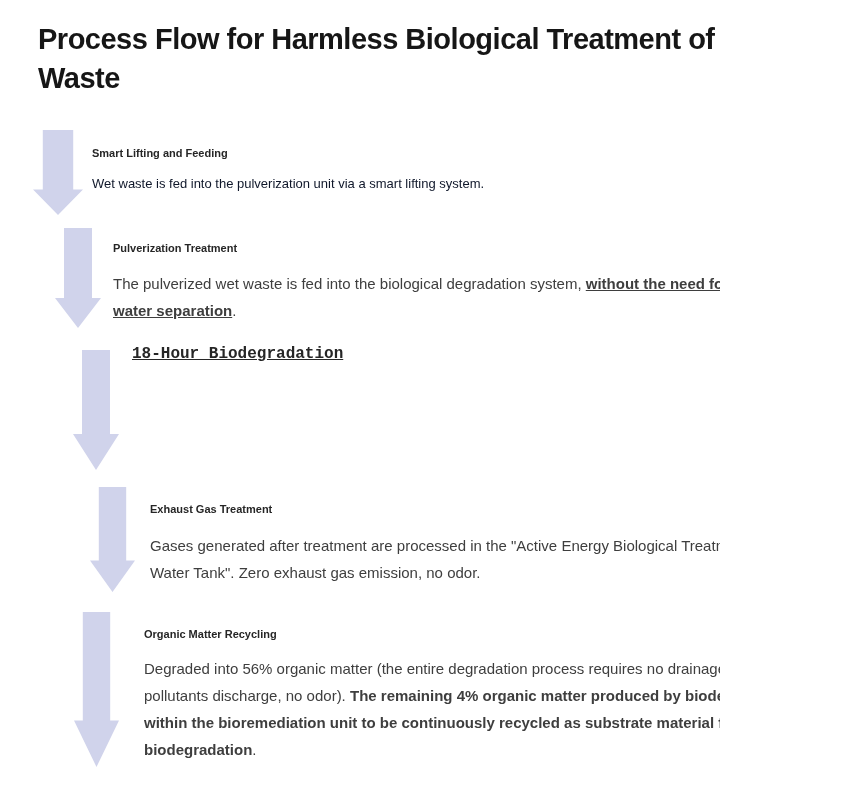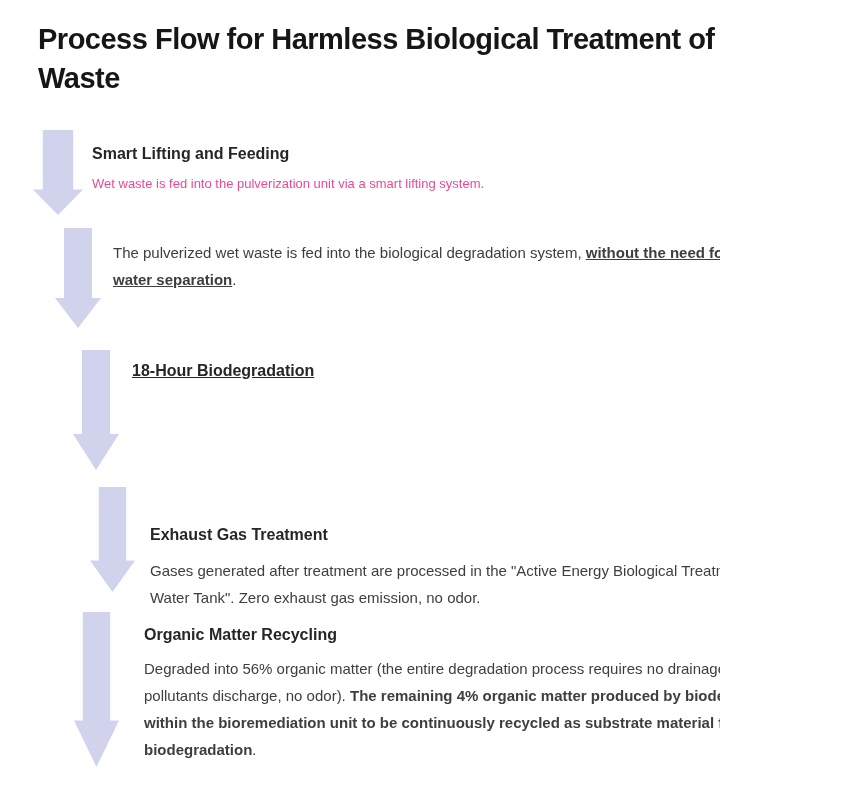--- a/index.html
+++ b/index.html
@@ -30,43 +30,43 @@
     line-height: 39px;
     font-weight: 700;
     letter-spacing: -0.5px;
     color: var(--title_text);
   }
   .step { position: absolute; left: 0; top: 0; }
   .arrow { position: absolute; display: block; }
   .text { position: absolute; }
   .heading {
     margin: 0 0 10px 0;
-    font-size: 16px;
+    font-size: 11px;
     line-height: 19px;
     font-weight: 700;
     color: var(--heading_text);
   }
   .heading.u-head { text-decoration: underline; font-size: 16px; line-height: 20px; }
   .body { margin: 0; color: var(--body_text); }
-  .body.small { font-size: 13px; line-height: 22px; color: #ec4899; }
+  .body.small { font-size: 13px; line-height: 22px; color: #0f172a; }
   .body.large { font-size: 15px; line-height: 27px; }
   .b { font-weight: 700; }
   .u { text-decoration: underline; }
 
   
   .s1 .arrow { left: 33px;  top: 130px; width: 50px; height: 85px; }
   .s1 .text  { left: 92px;  top: 144px; width: 700px; }
   .s2 .arrow { left: 55px;  top: 228px; width: 46px; height: 100px; }
   .s2 .text  { left: 113px; top: 239px; width: 680px; }
   .s2 .heading { margin-bottom: 12px; }
   .s3 .arrow { left: 73px;  top: 350px; width: 46px; height: 120px; }
-  .s3 .text  { left: 132px; top: 361px; width: 695px; }
+  .s3 .text  { left: 132px; top: 344px; width: 695px; font-family: Liberation Mono, monospace; }
   .s3 .heading { margin-bottom: 12px; }
   .s4 .arrow { left: 90px;  top: 487px; width: 45px; height: 105px; }
-  .s4 .text  { left: 150px; top: 525px; width: 618px; }
+  .s4 .text  { left: 150px; top: 500px; width: 618px; }
   .s4 .heading { margin-bottom: 13px; }
   .s5 .arrow { left: 74px;  top: 612px; width: 45px; height: 155px; }
   .s5 .text  { left: 144px; top: 625px; width: 692px; }
   .s5 .heading { margin-bottom: 11px; }
 </style>
 </head>
 <body>
 
 <div class="page">
   <h1 class="title">Process Flow for Harmless Biological Treatment of Wet Waste</h1>
@@ -78,20 +78,21 @@
         <div class="text">
           <h3 class="heading">Smart Lifting and Feeding</h3>
           <p class="body small"><span>Wet waste is fed into the pulverization unit via a smart lifting system.</span></p>
         </div>
       </div>
       <div class="step s2">
         <svg class="arrow" viewBox="0 0 46 100" preserveAspectRatio="none">
           <polygon points="9,0 37,0 37,70 46,70 23,100 0,70 9,70" fill="var(--arrow_fill)"></polygon>
         </svg>
         <div class="text">
+          <h3 class="heading">Pulverization Treatment</h3>
           <p class="body large"><span>The pulverized wet waste is fed into the biological degradation system, </span><span class="b u">without the need for oil-water separation</span><span>.</span></p>
         </div>
       </div>
       <div class="step s3">
         <svg class="arrow" viewBox="0 0 46 100" preserveAspectRatio="none">
           <polygon points="9,0 37,0 37,70 46,70 23,100 0,70 9,70" fill="var(--arrow_fill)"></polygon>
         </svg>
         <div class="text">
           <h3 class="heading u-head">18-Hour Biodegradation</h3>
         </div>

